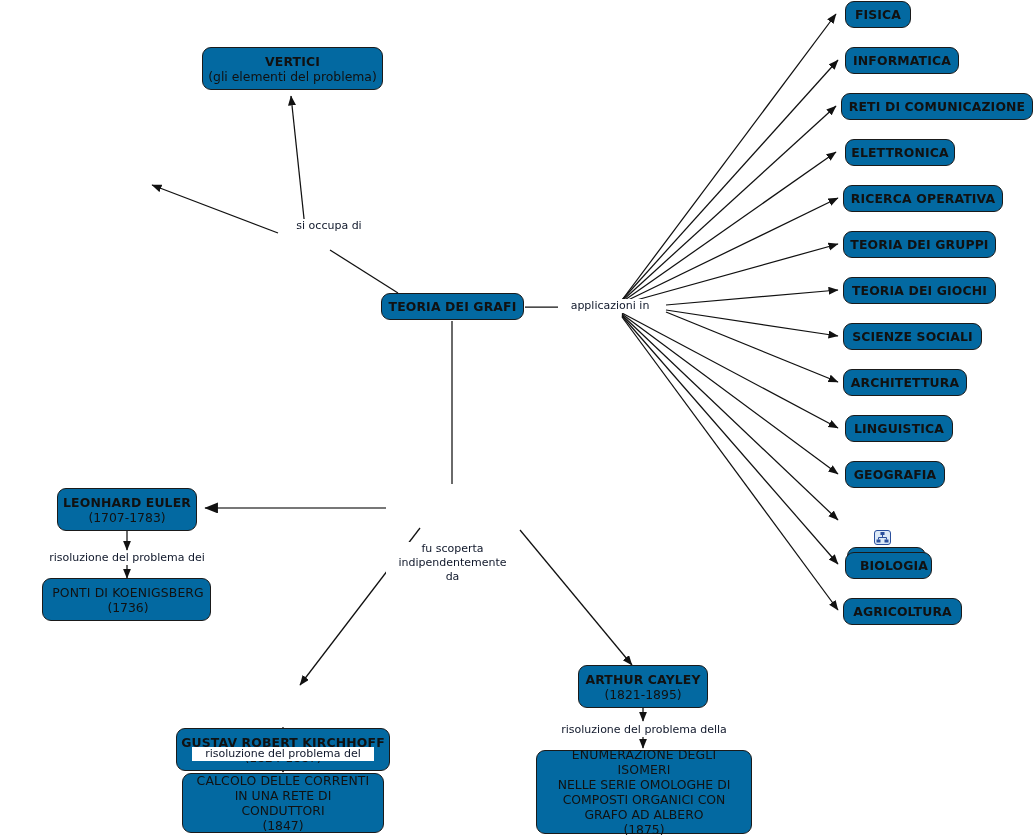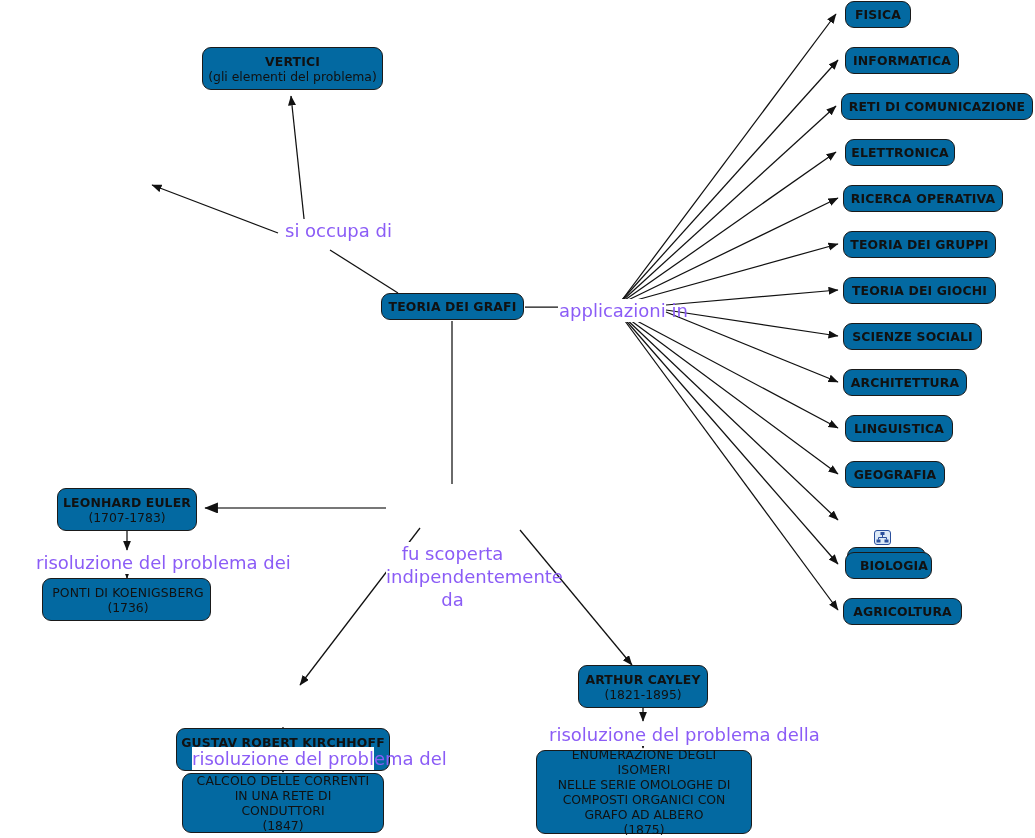--- a/index.html
+++ b/index.html
@@ -54,22 +54,22 @@
   }
   .node.plain .title {
     font-weight: normal;
   }
   .node.multiline .title,
   .node.multiline .sub {
     white-space: normal;
   }
   .link-label {
     position: absolute;
-    font-size: 18px;
-    color: #8b5cf6;
+    font-size: 11px;
+    color: #0f172a;
     text-align: center;
     line-height: 1.28;
     white-space: pre;
     background: #ffffff;
     z-index: 4;
   }
   .submap-icon {
     position: absolute;
     width: 17px;
     height: 15px;

